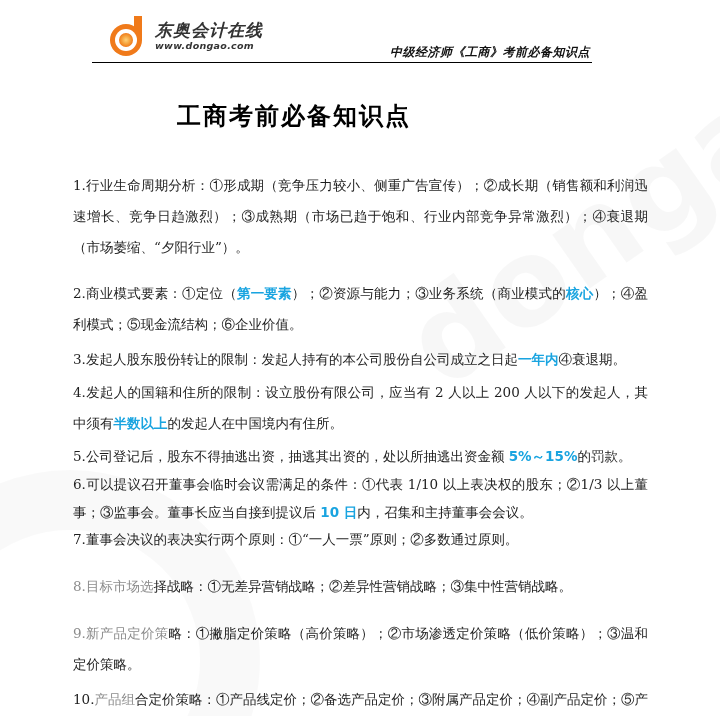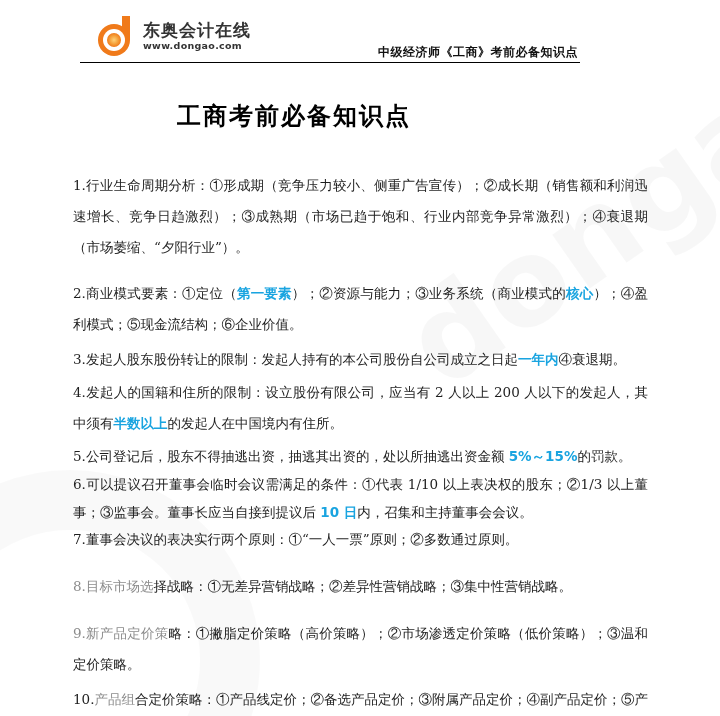--- a/index.html
+++ b/index.html
@@ -35,25 +35,26 @@
     font-family: "DejaVu Sans", sans-serif;
     font-weight: bold;
     font-size: 120px;
     color: rgba(0,0,0,0.03);
     transform: rotate(-35deg);
     transform-origin: left top;
     white-space: nowrap;
   }
   .header {
     position: absolute;
-    left: 0;
+    left: 12px;
     top: 0;
     width: 660px;
     height: 64px;
     z-index: 1;
+    font-style: italic;
   }
   .logo {
     position: absolute;
     left: 93px;
     top: 14px;
     display: flex;
     align-items: center;
   }
   .logo-mark {
     width: 44px;

